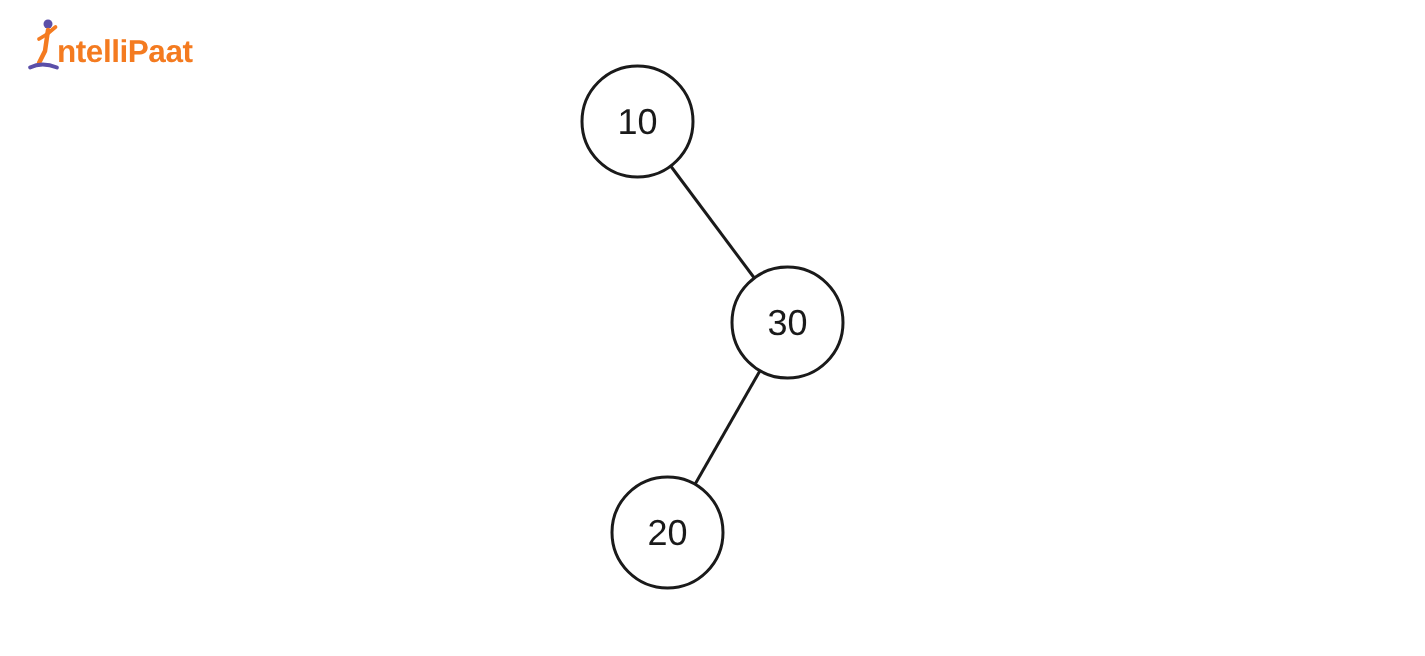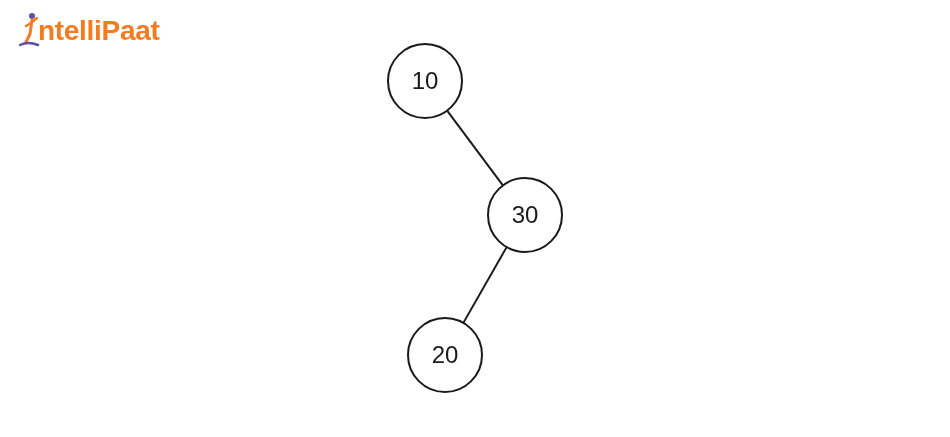--- a/index.html
+++ b/index.html
@@ -1,18 +1,18 @@
 <!DOCTYPE html>
 <html><head>
   <meta charset="utf-8">
   <style>
     html, body { margin: 0; padding: 0; background: #ffffff; }
     body { width: 950px; height: 437px; position: relative; overflow: hidden; font-family: "Liberation Sans", sans-serif; }
     .logo { position: absolute; left: 18px; top: 12px; display: flex; align-items: flex-end; height: 36px; }
-    .logo-text { font-family: "Liberation Sans", sans-serif; font-weight: bold; font-size: 28px; color: #f47b20; letter-spacing: -0.3px; line-height: 1; margin-left: -2px; padding-bottom: 3px; }
+    .logo-text { font-family: "Liberation Sans", sans-serif; font-weight: bold; font-size: 21px; color: #f47b20; letter-spacing: -0.3px; line-height: 1; margin-left: -2px; padding-bottom: 3px; }
     svg.tree { position: absolute; left: 0; top: 0; }
     .node-label { font-family: "Liberation Sans", sans-serif; font-size: 24px; fill: #1a1a1a; }
   </style>
 </head>
 <body>
 
 <div class="logo">
   <svg width="22" height="36" viewBox="0 0 22 36">
     <circle cx="14" cy="4" r="3" fill="#5b4fa8"></circle>
     <path d="M14 8 L12 22 L8 30" stroke="#f47b20" stroke-width="3" fill="none" stroke-linecap="round"></path>

